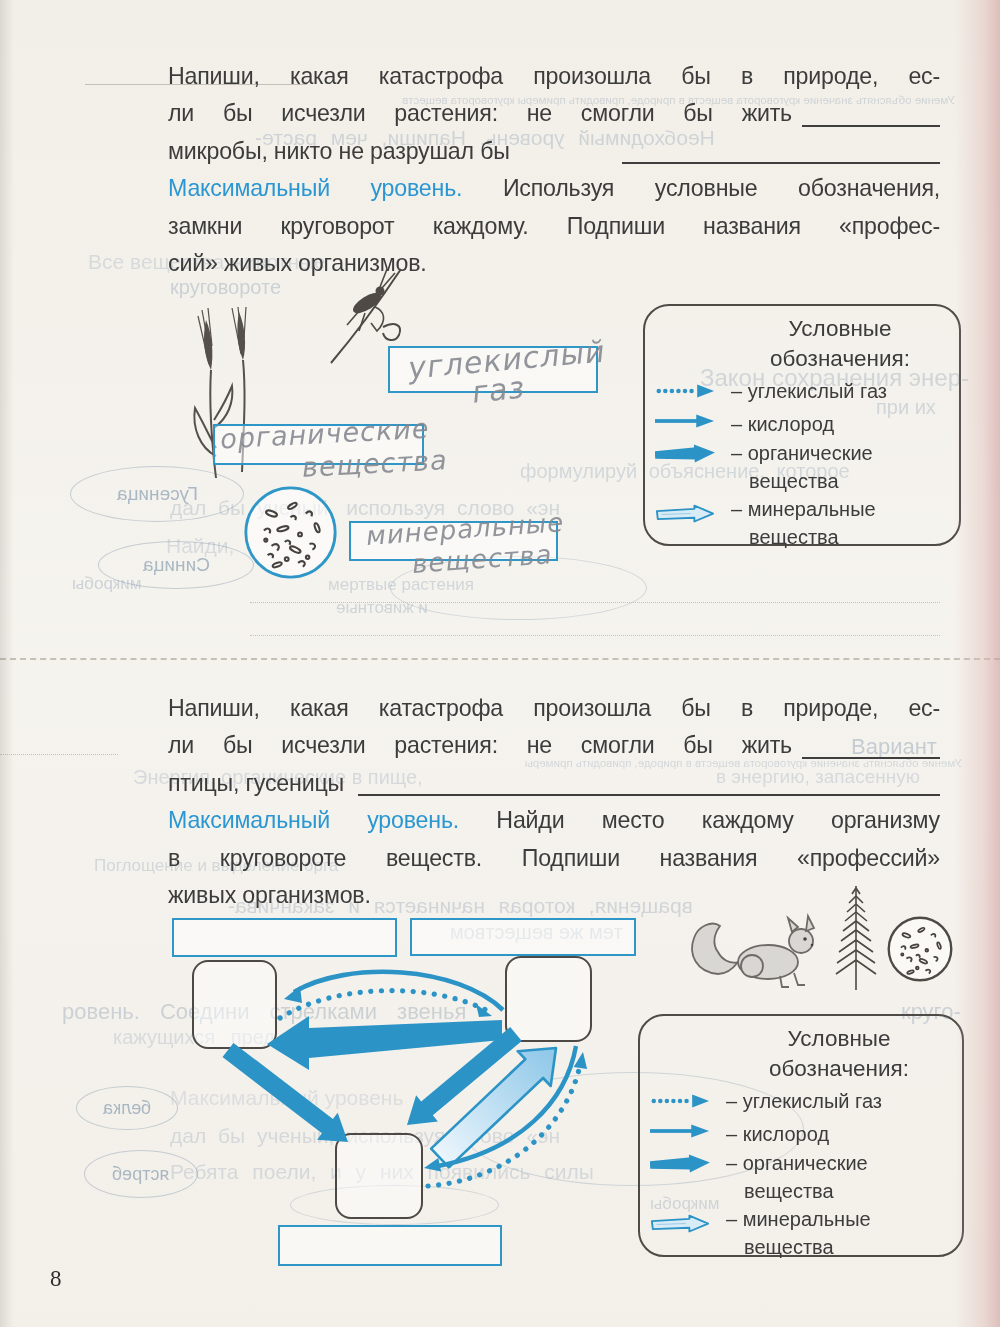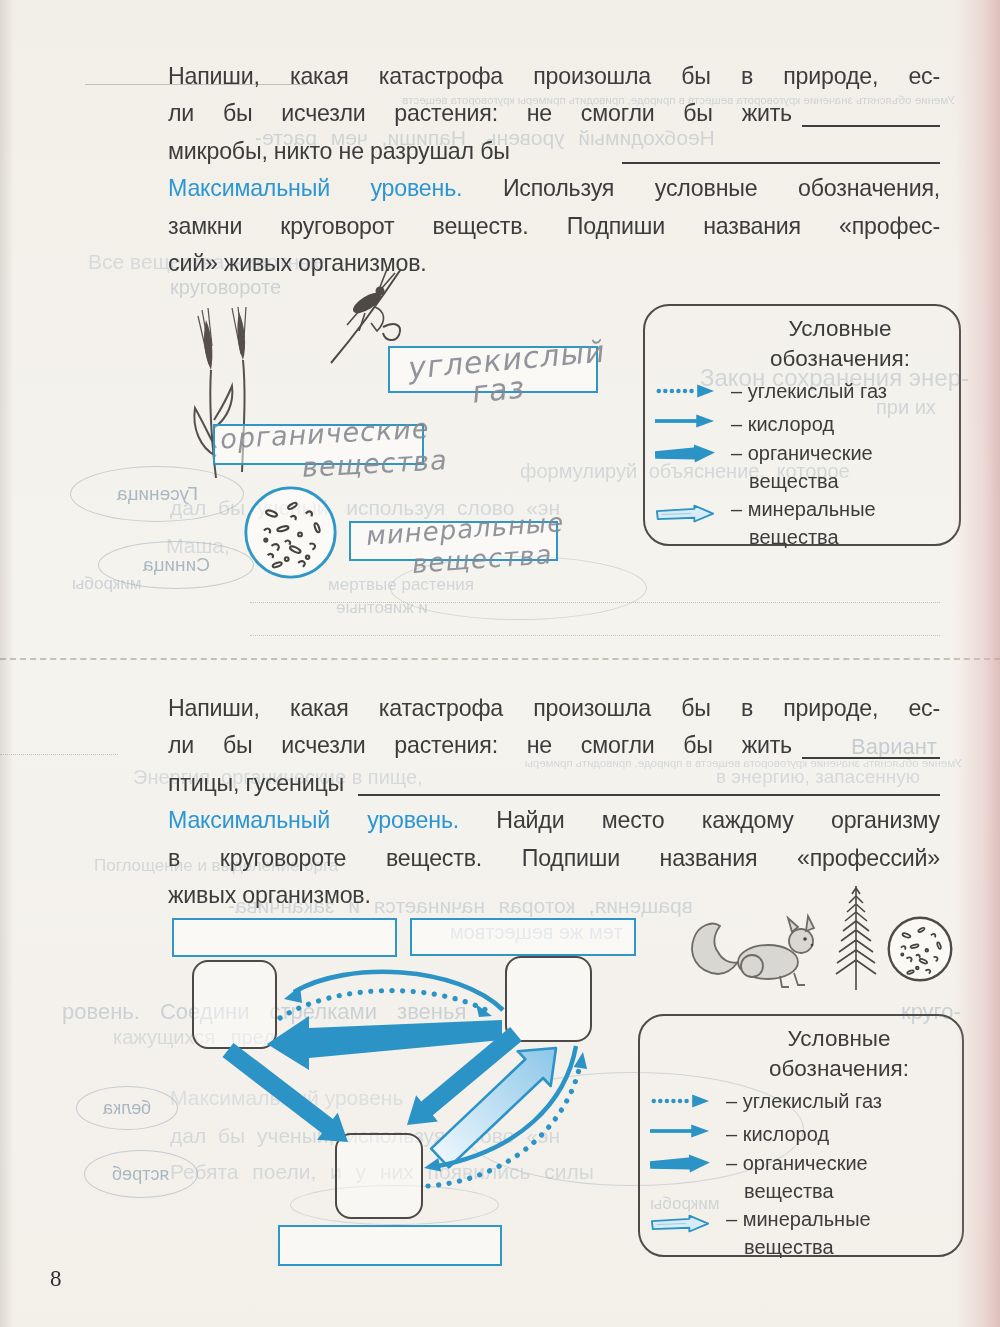--- a/index.html
+++ b/index.html
@@ -56,21 +56,21 @@
   <span class="ghost" style="left:700px;top:364px;font-size:24px;opacity:.3">Закон сохранения энер-</span>
   <span class="ghost" style="left:876px;top:396px;font-size:20px;opacity:.3">при их</span>
   <div class="g-oval" style="left:70px;top:466px;width:172px;height:54px;font-size:19px">
       <span class="mir">Гусеница</span>
     </div>
   <div class="g-oval" style="left:98px;top:541px;width:154px;height:46px;font-size:19px">
       <span class="mir">Синица</span>
     </div>
   <span class="ghost" style="left:520px;top:460px;font-size:20px;opacity:.28;word-spacing:6px">формулируй объяснение, которое</span>
   <span class="ghost" style="left:170px;top:496px;font-size:21px;opacity:.28;word-spacing:6px">дал бы ученый, используя слово «эн</span>
-  <span class="ghost" style="left:166px;top:534px;font-size:21px;opacity:.24">Маша,</span>
+  <span class="ghost" style="left:166px;top:534px;font-size:21px;opacity:.24">Найди,</span>
   <span class="ghost" style="left:328px;top:575px;font-size:17px;opacity:.3">мертвые растения</span>
   <span class="ghost mir" style="left:336px;top:598px;font-size:17px;opacity:.32">и животные</span>
   <span class="ghost mir" style="left:72px;top:574px;font-size:17px;opacity:.34">микробы</span>
   <div class="g-ell" style="left:390px;top:556px;width:255px;height:62px"></div>
 
   <span class="ghost" style="left:851px;top:734px;font-size:22px;opacity:.4">Вариант</span>
   <span class="ghost mir" style="left:222px;top:757px;width:740px;font-size:11.5px;opacity:.28">Умение объяснять значение круговорота веществ в природе, приводить примеры</span>
   <span class="ghost" style="left:133px;top:766px;font-size:20px;opacity:.26">Энергия, органические в пище,</span>
   <span class="ghost" style="left:716px;top:766px;font-size:19px;opacity:.26">в энергию, запасенную</span>
   <span class="ghost" style="left:94px;top:856px;font-size:17px;opacity:.28">Поглощение и выделение орга</span>
@@ -102,21 +102,21 @@
     <div class="pline">Напиши, какая катастрофа произошла бы в природе, ес-</div>
     <div class="pline flexline">
       <span class="jtxt" style="width:624px">ли бы исчезли растения: не смогли бы жить</span>
       <span class="blank"></span>
     </div>
     <div class="pline flexline">
       <span>микробы, никто не разрушал бы</span>
       <span class="blank" style="margin-left:112px"></span>
     </div>
     <div class="pline"><span class="level">Максимальный уровень.</span> <span>Используя условные обозначения,</span></div>
-    <div class="pline">замкни круговорот веществ. Подпиши названия «профес-</div>
+    <div class="pline">замкни круговорот каждому. Подпиши названия «профес-</div>
     <div class="pline left">сий» живых организмов.</div>
   </div>
 
   <svg class="ill" style="left:180px;top:306px" width="90" height="175" viewBox="0 0 90 175">
     <g stroke="#55504b" fill="none" stroke-width="2">
       <path d="M36,172 C31,130 29,96 31,64"></path>
       <path d="M62,166 C64,118 66,86 63,54"></path>
       <path d="M36,150 C20,142 12,122 15,102 C24,118 30,132 36,142"></path>
       <path d="M34,122 C48,112 54,96 52,80 C45,97 39,106 34,114"></path>
     </g>

